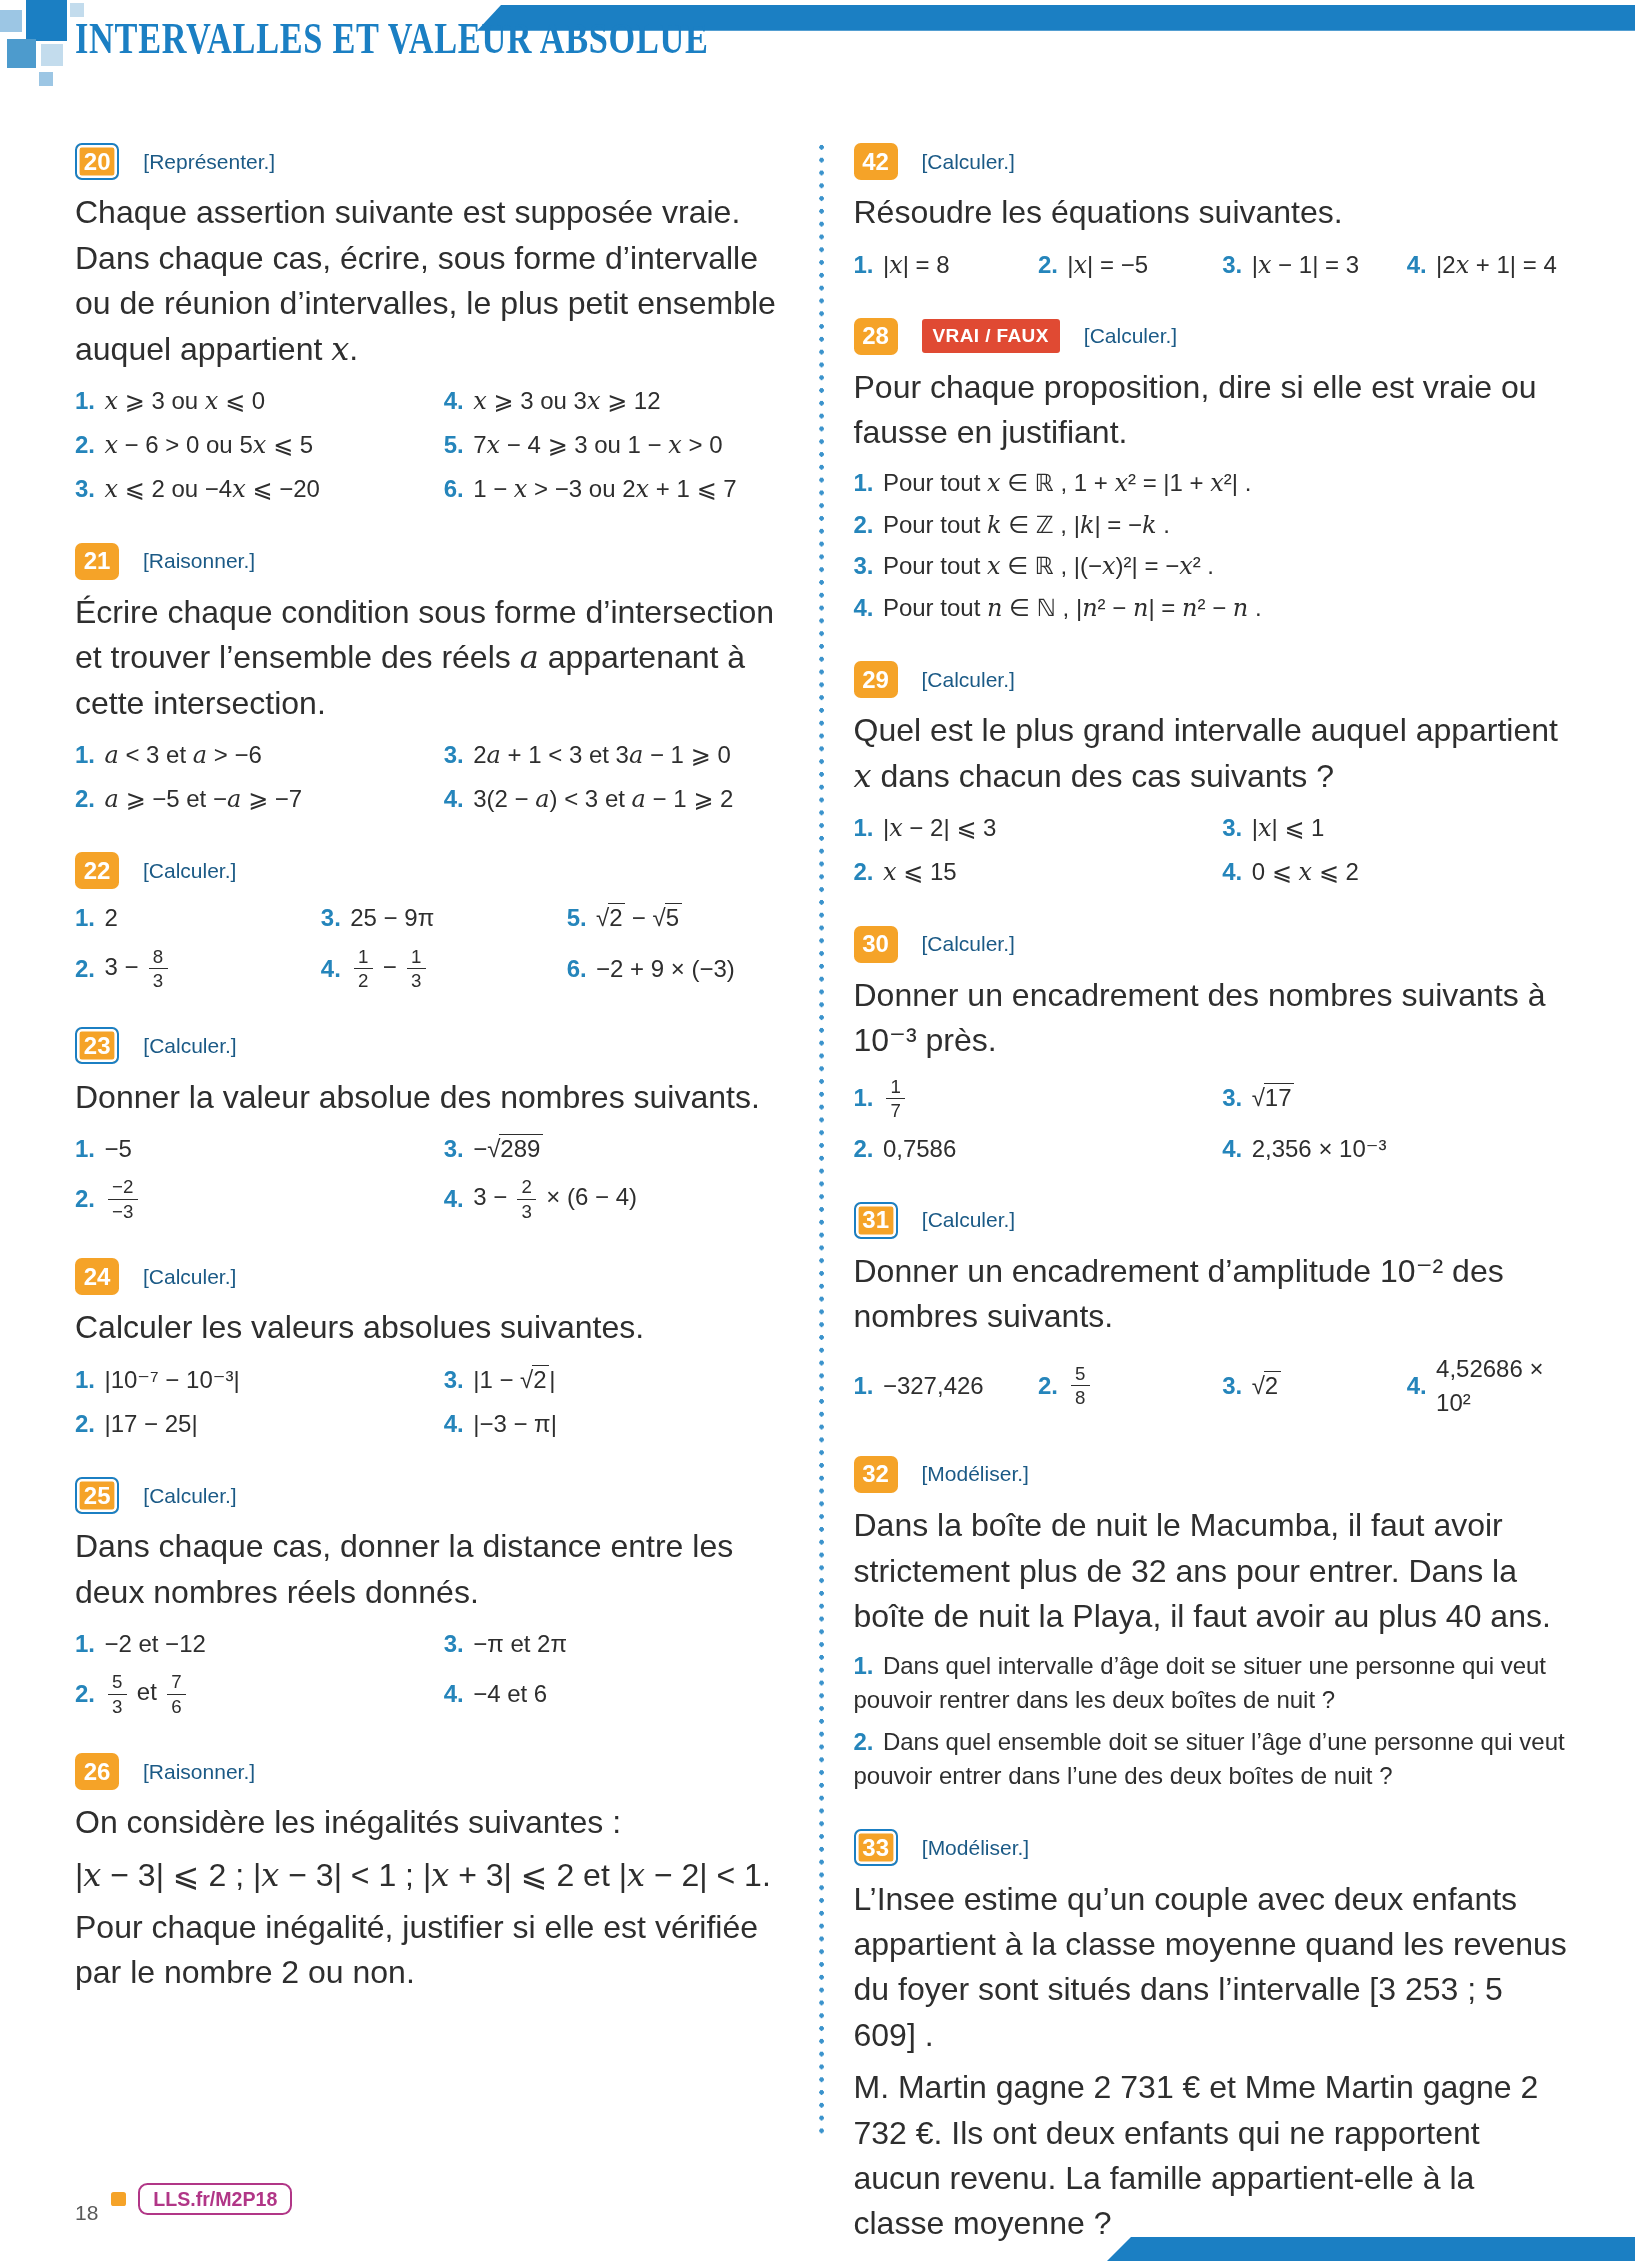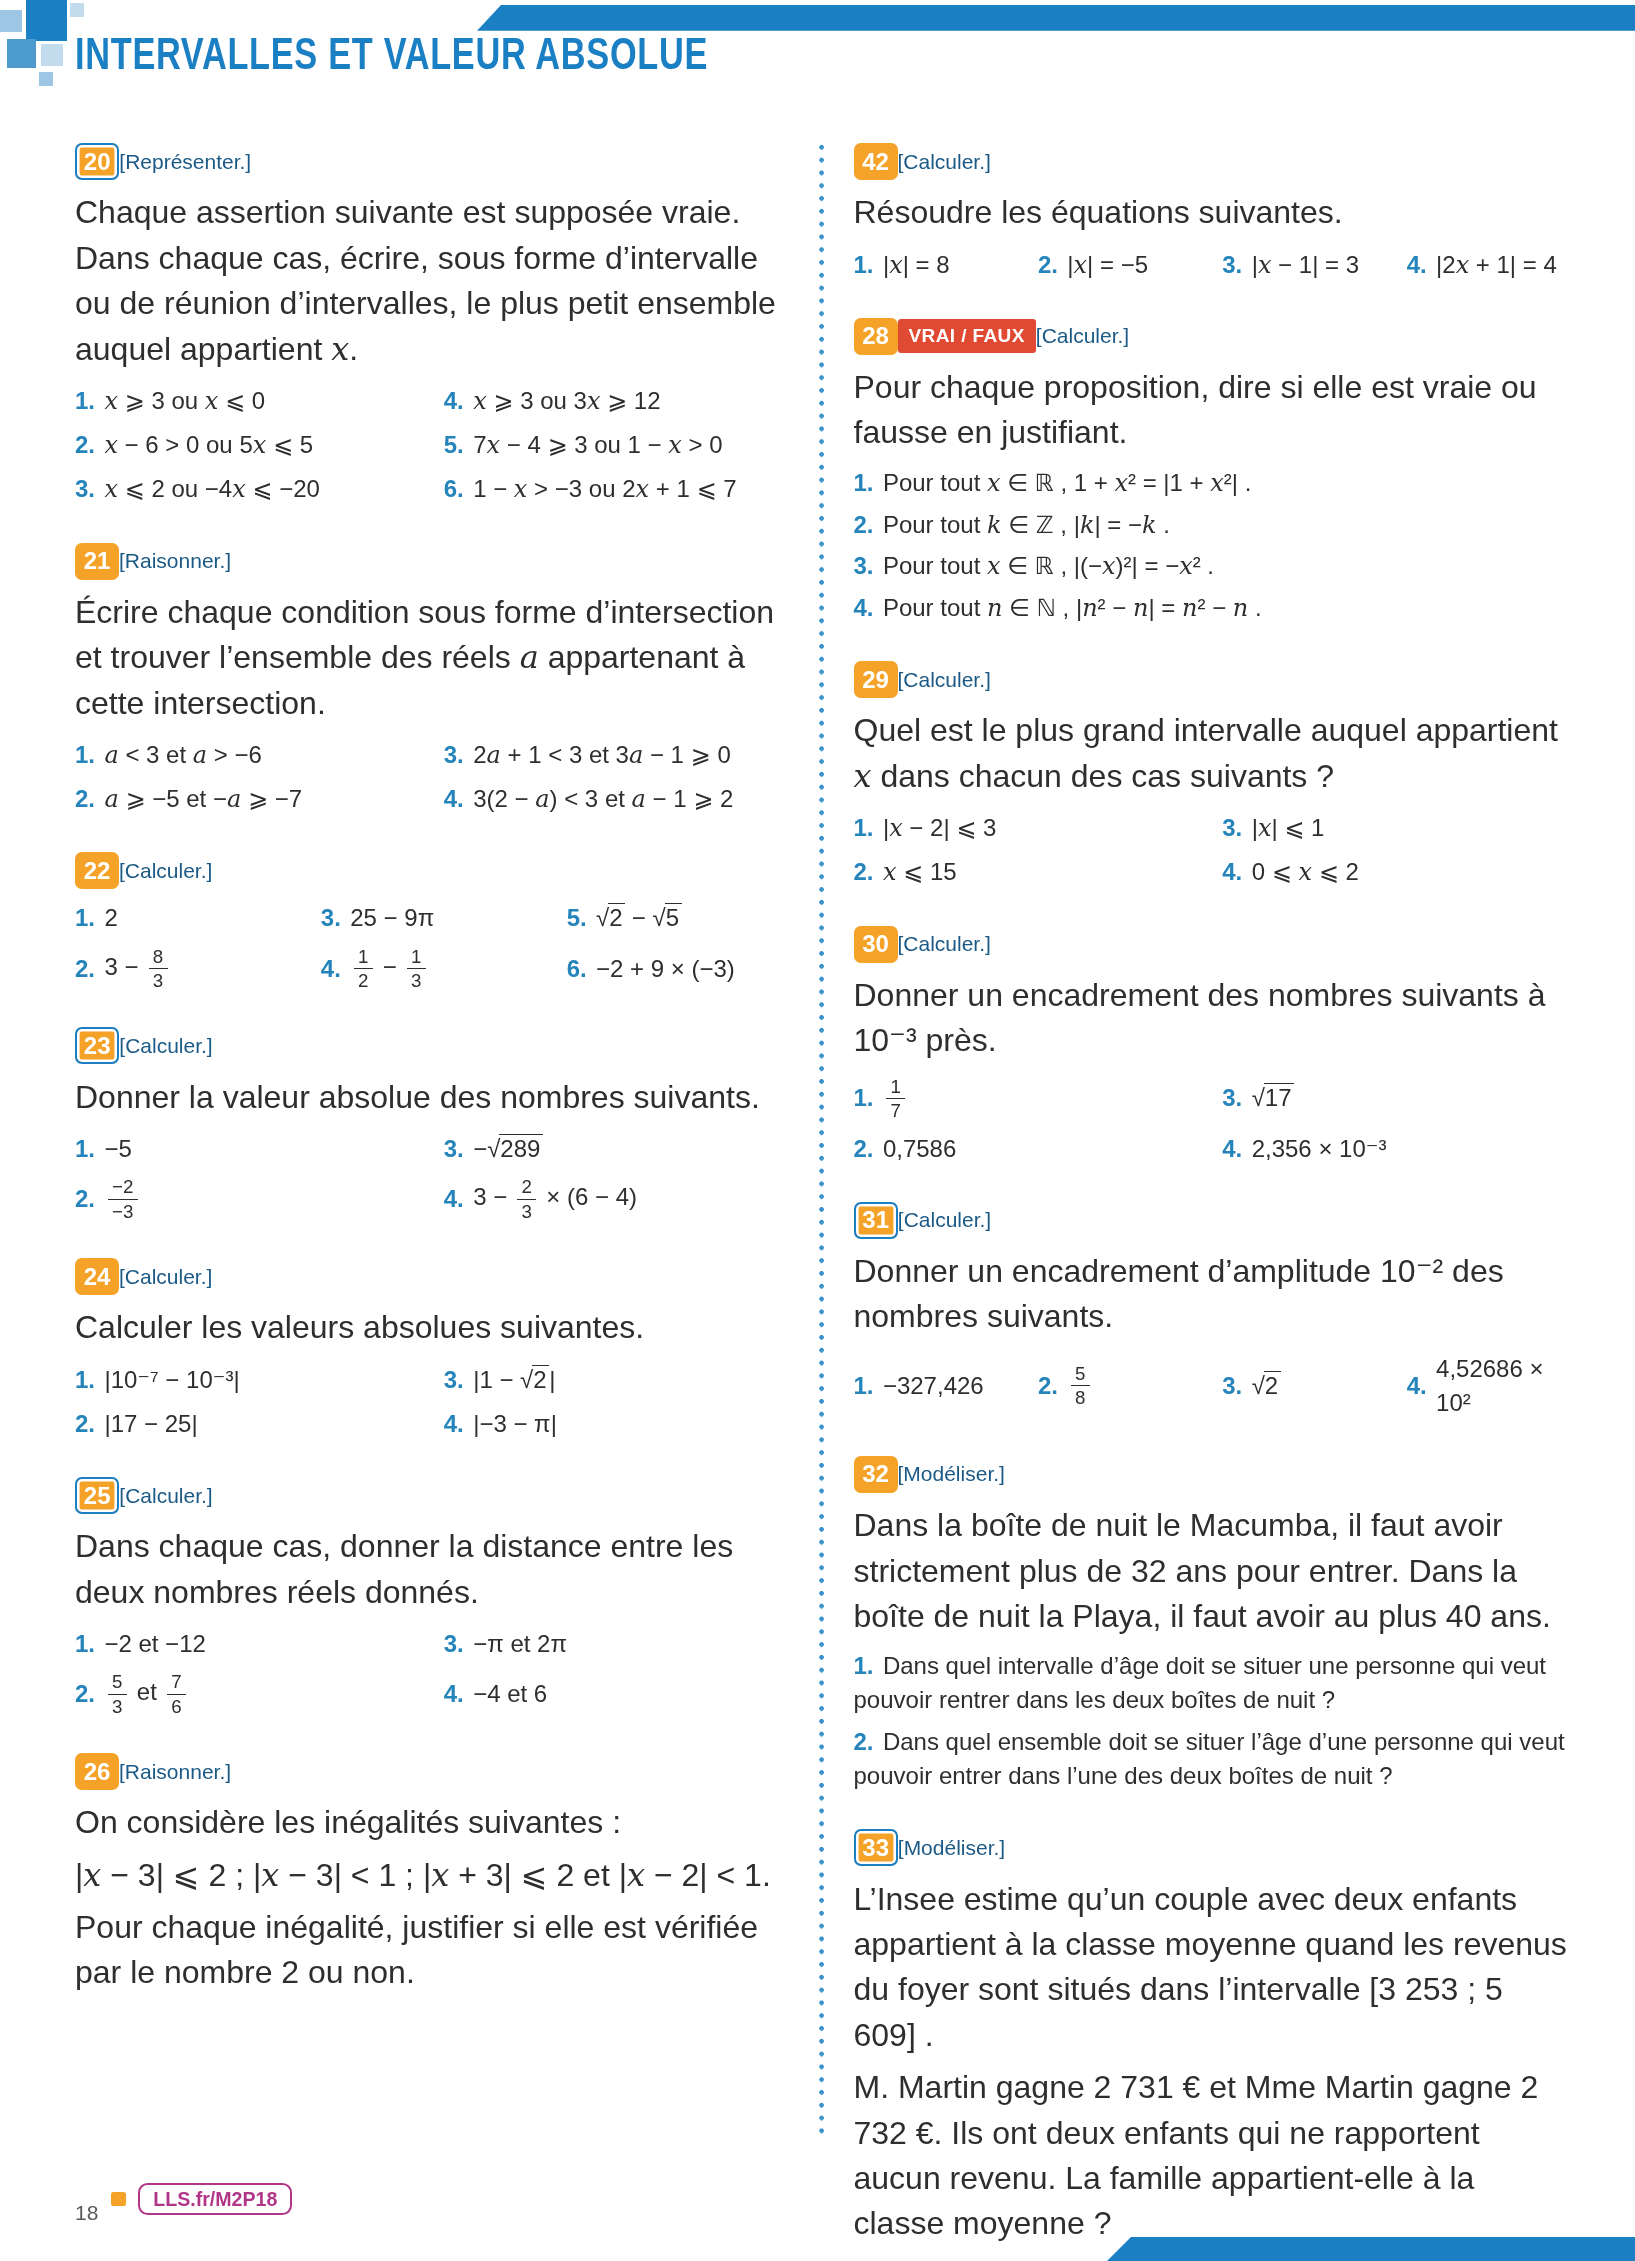--- a/index.html
+++ b/index.html
@@ -16,31 +16,31 @@
   .sq2{left:0;top:10.2px;width:22px;height:22px;background:#9cc6e4;}
   .sq3{left:6.8px;top:39px;width:29px;height:29px;background:#4d9bcd;}
   .sq4{left:41px;top:44px;width:22px;height:22px;background:#c3dced;}
   .sq5{left:70px;top:3.4px;width:13.6px;height:13.6px;background:#c3dced;}
   .sq6{left:39px;top:72px;width:13.6px;height:13.6px;background:#9cc6e4;}
   .top-band{position:absolute;top:5.1px;left:477px;right:0;height:25.6px;background:#1b7fc3;
     clip-path:polygon(24px 0,100% 0,100% 100%,0 100%);}
   .bottom-band{position:absolute;bottom:0;right:0;width:528px;height:24px;background:#1b7fc3;
     clip-path:polygon(24px 0,100% 0,100% 100%,0 100%);}
   
-  h1.title{position:absolute;top:29px;left:75px;font-size:44px;color:#1b7fc3;font-weight:700;}
+  h1.title{position:absolute;top:13px;left:75px;font-size:44px;color:#1b7fc3;font-weight:700;font-family:Liberation Serif, serif;}
   .title-inner{display:inline-block;transform:scaleX(0.78);transform-origin:left center;white-space:nowrap;letter-spacing:0.9px;}
   
   .columns{position:absolute;top:143px;left:75px;right:66px;
     display:grid;grid-template-columns:1fr 63px 1fr;align-items:start;min-height:1993px;}
   .divider{width:5.1px;height:1993px;justify-self:center;
     background-image:radial-gradient(circle at 2.6px 4.3px,#3b93cc 2.1px,transparent 2.5px);
     background-size:5.1px 12.8px;background-repeat:repeat-y;}
   
   .exercise{margin-bottom:36px;}
-  .ex-head{display:flex;align-items:center;gap:0;margin-bottom:10.2px;}
+  .ex-head{display:flex;align-items:center;gap:24px;margin-bottom:10.2px;}
   .ex-badge{display:inline-flex;align-items:center;justify-content:center;
     min-width:44px;height:37px;padding:0 6.8px;background:#f5a328;color:#ffffff;
     font-weight:700;font-size:24px;border-radius:6.8px;}
   .ex-badge.outlined{border:2.6px solid #1b7fc3;box-shadow:inset 0 0 0 2.6px #ffffff;}
   .vrai-faux{background:#e04a33;color:#ffffff;font-weight:700;font-size:19px;
     padding:6px 11px;border-radius:3px;letter-spacing:0.4px;white-space:nowrap;}
   .ex-tag{color:#1b5a86;font-size:21px;font-weight:500;}
   .ex-intro,.ex-para{font-size:32px;line-height:1.42;margin-bottom:6.8px;}
   .ex-items{display:grid;column-gap:22px;row-gap:10.2px;margin-top:12px;}
   .ex-items.one-col{display:block;margin-top:10px;}

